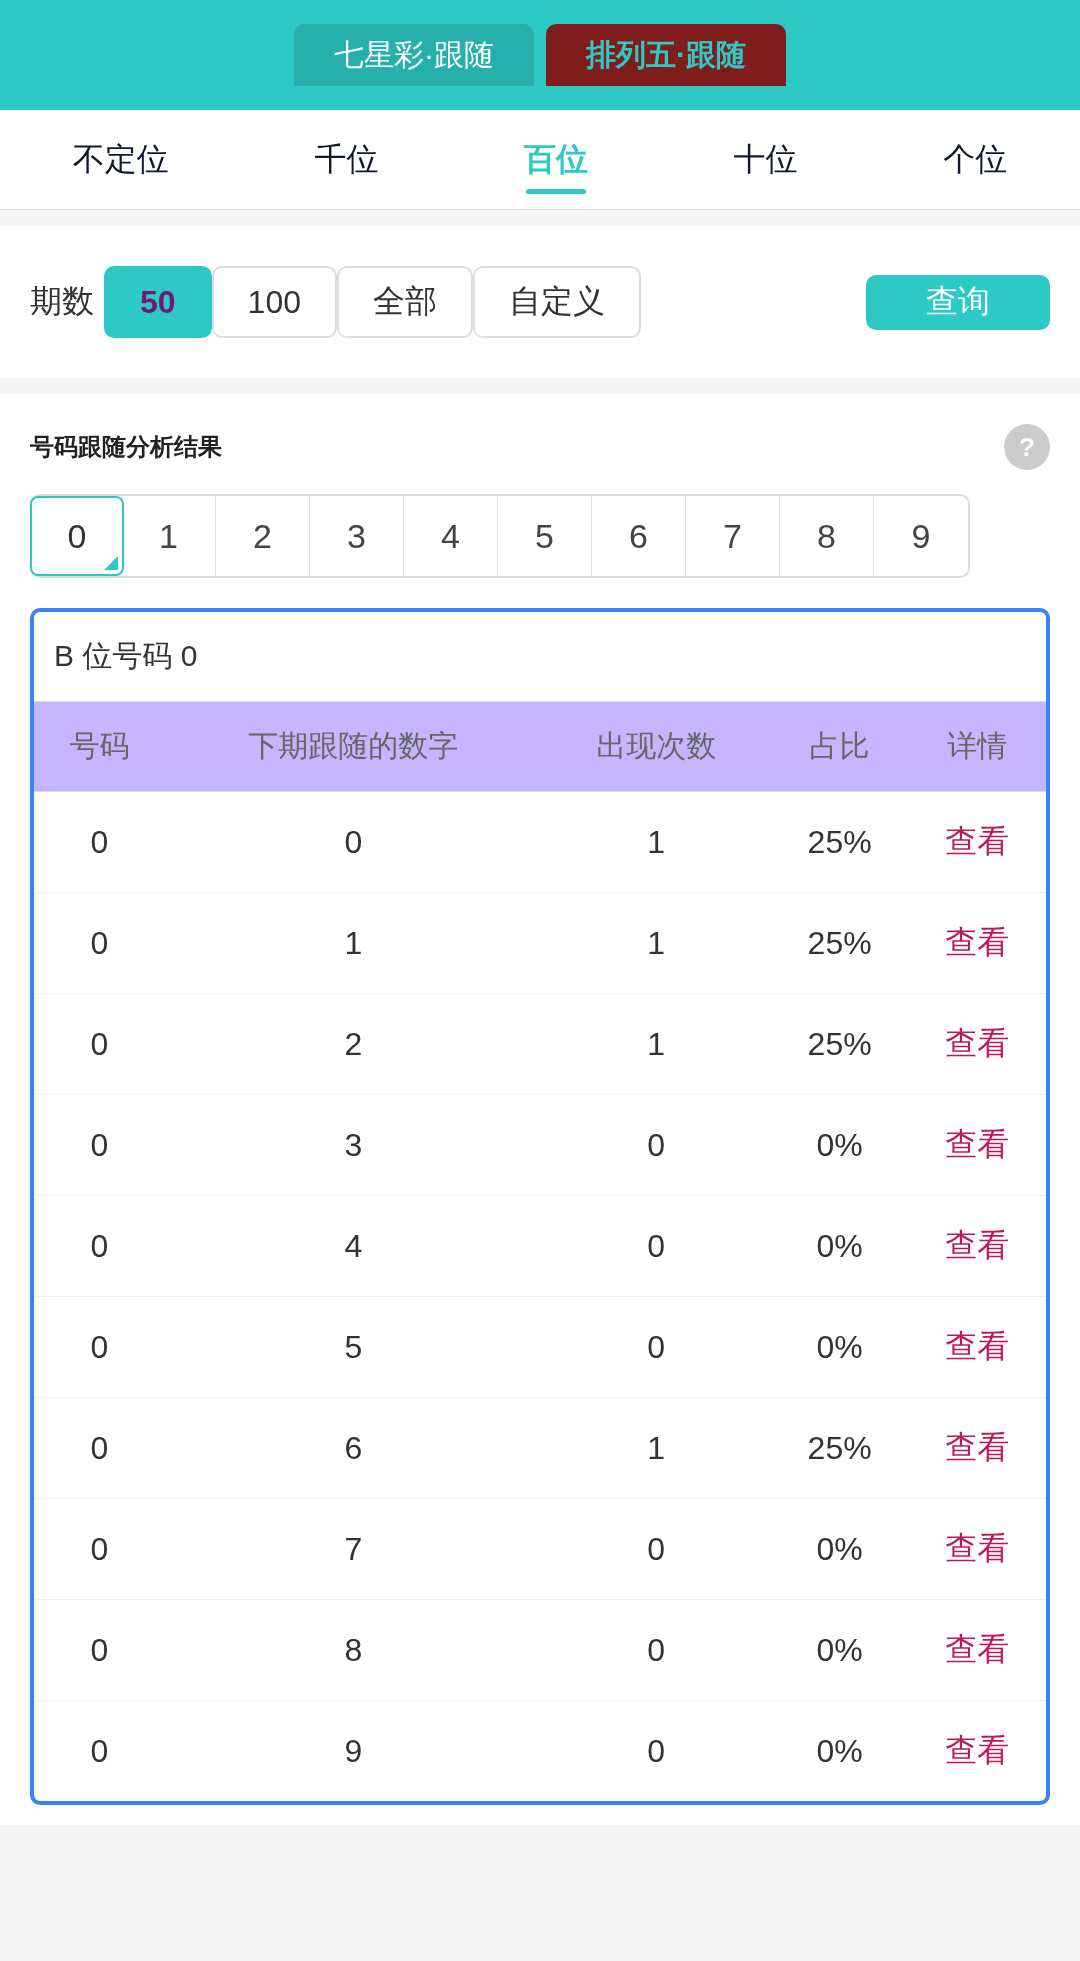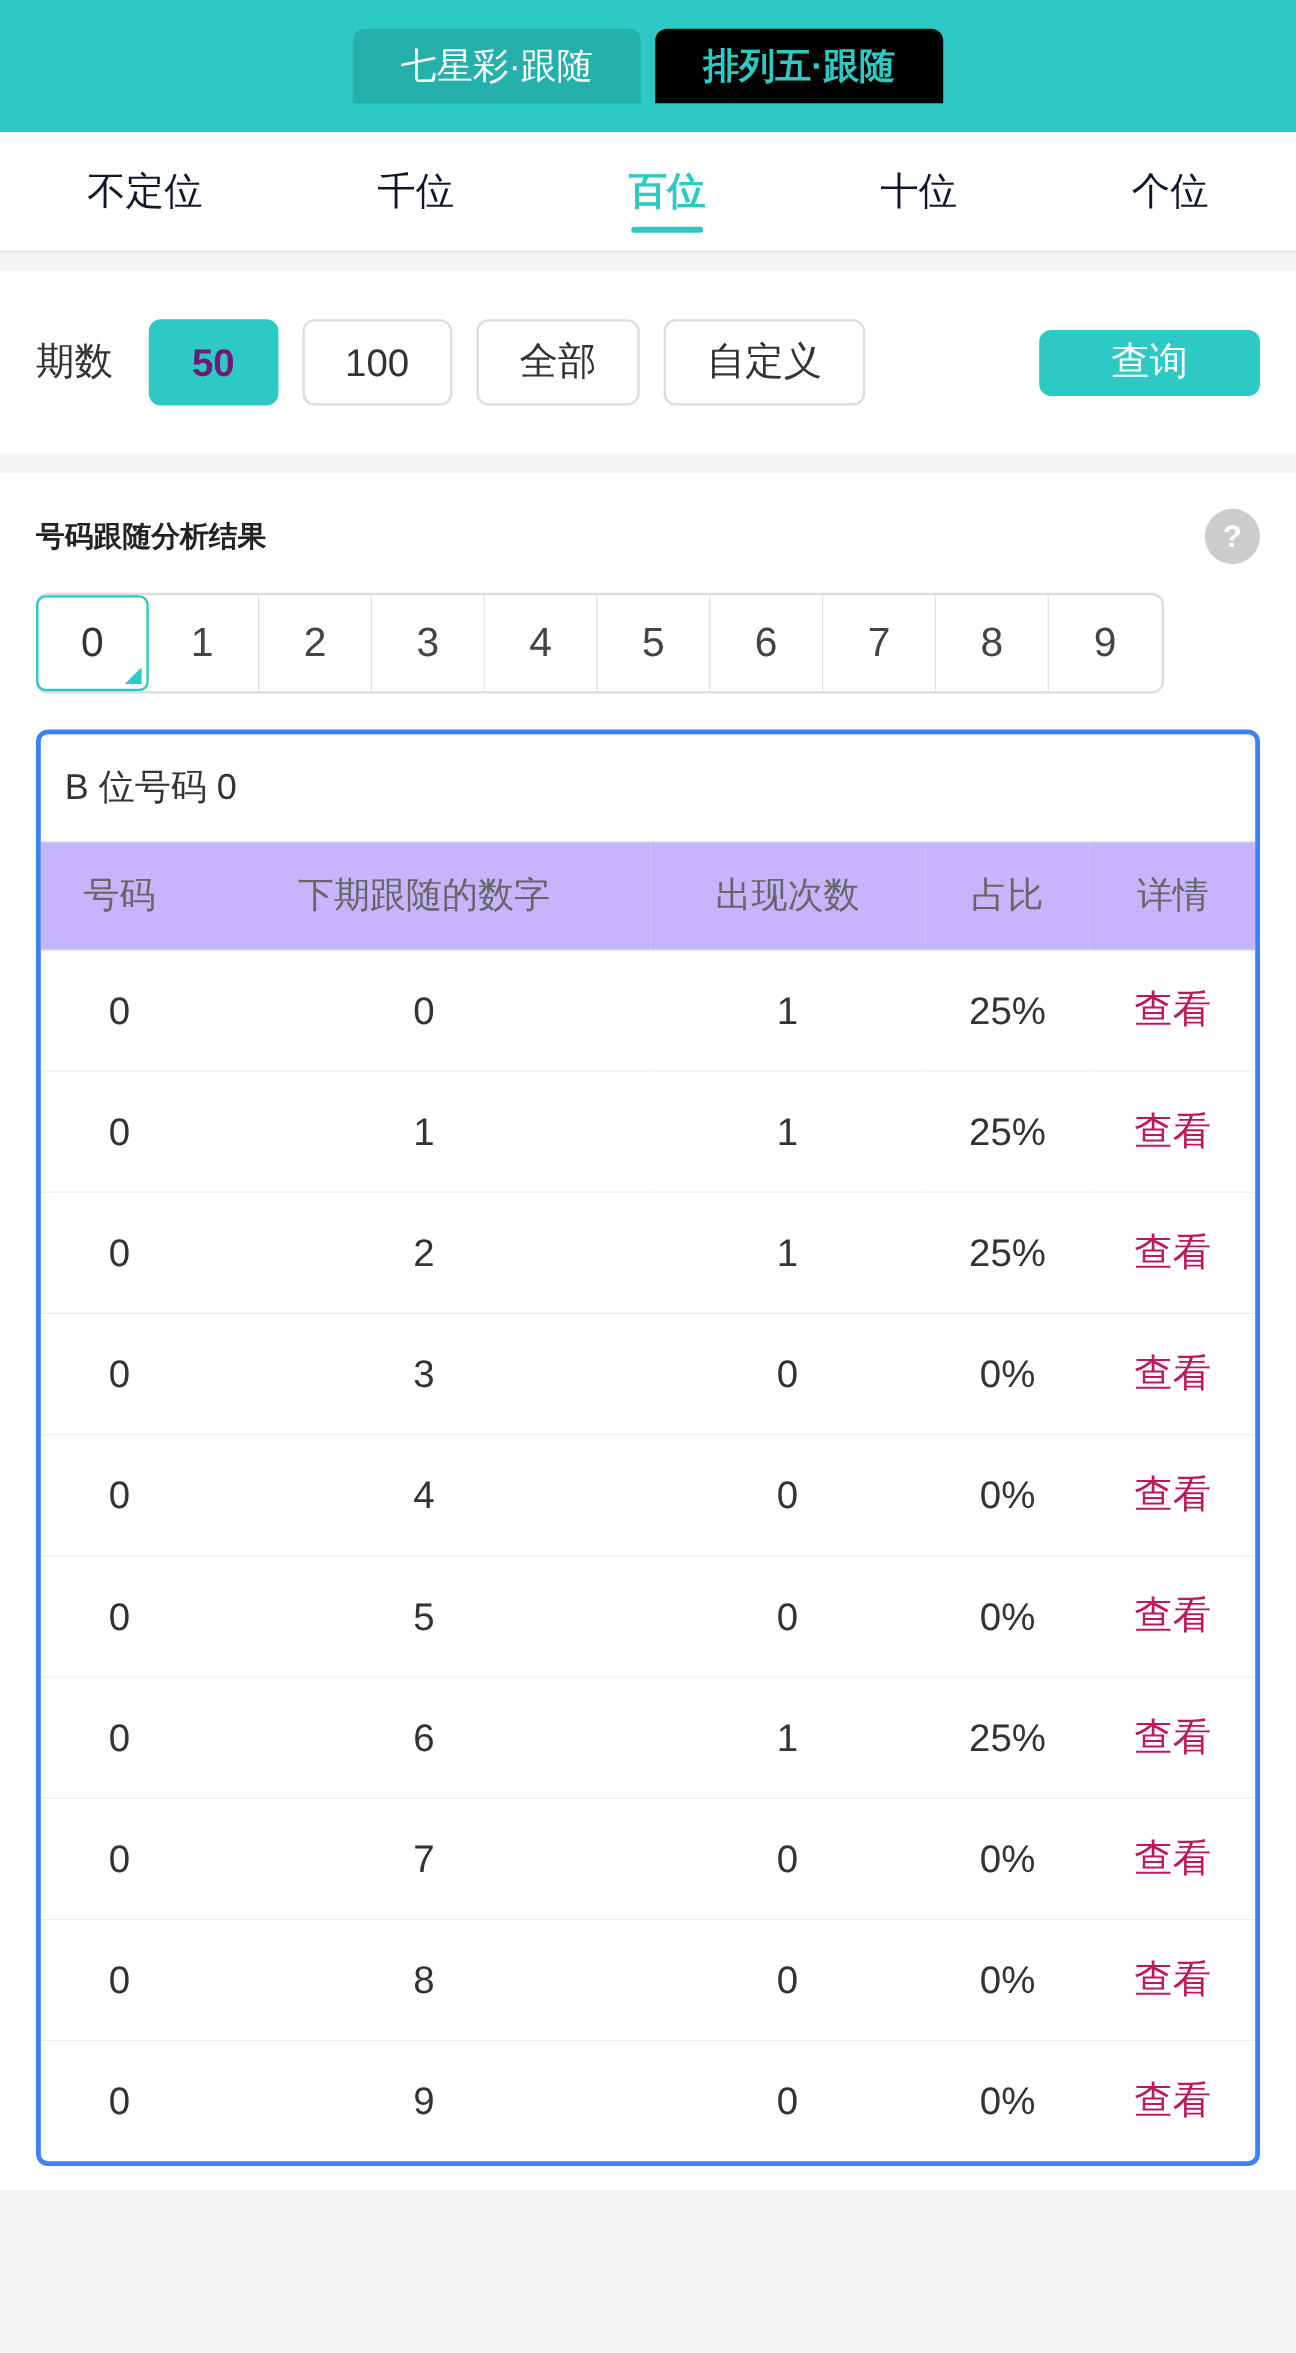--- a/index.html
+++ b/index.html
@@ -27,21 +27,21 @@
       height: 62px;
       padding: 0 40px;
       display: flex;
       align-items: center;
       justify-content: center;
       font-size: 30px;
       cursor: pointer;
       border-radius: 10px 10px 0 0;
     }
     .header-tab-active {
-      background: #000000;
+      background: #7f1d1d;
       color: #2dc9c5;
       font-weight: 600;
     }
     .header-tab-inactive {
       color: white;
       background: #26b0ac;
     }
 
     
     .pos-tabs {
@@ -74,21 +74,20 @@
       background: #2dc9c5;
       border-radius: 3px;
     }
 
     
     .period-section {
       background: white;
       padding: 40px 30px;
       display: flex;
       align-items: center;
-      gap: 20px;
       margin-top: 16px;
       flex-wrap: wrap;
     }
     .period-label {
       font-size: 32px;
       color: #333;
       margin-right: 10px;
     }
     .period-btn {
       height: 72px;

